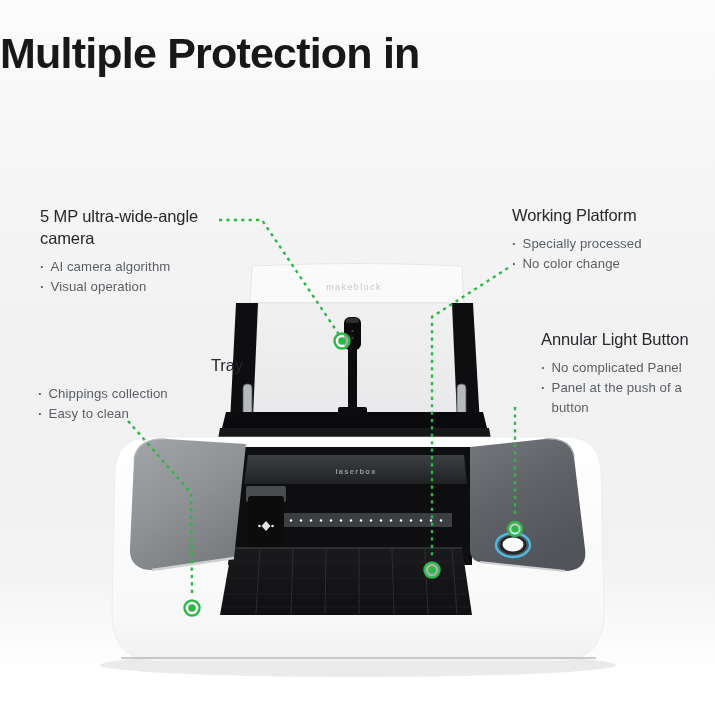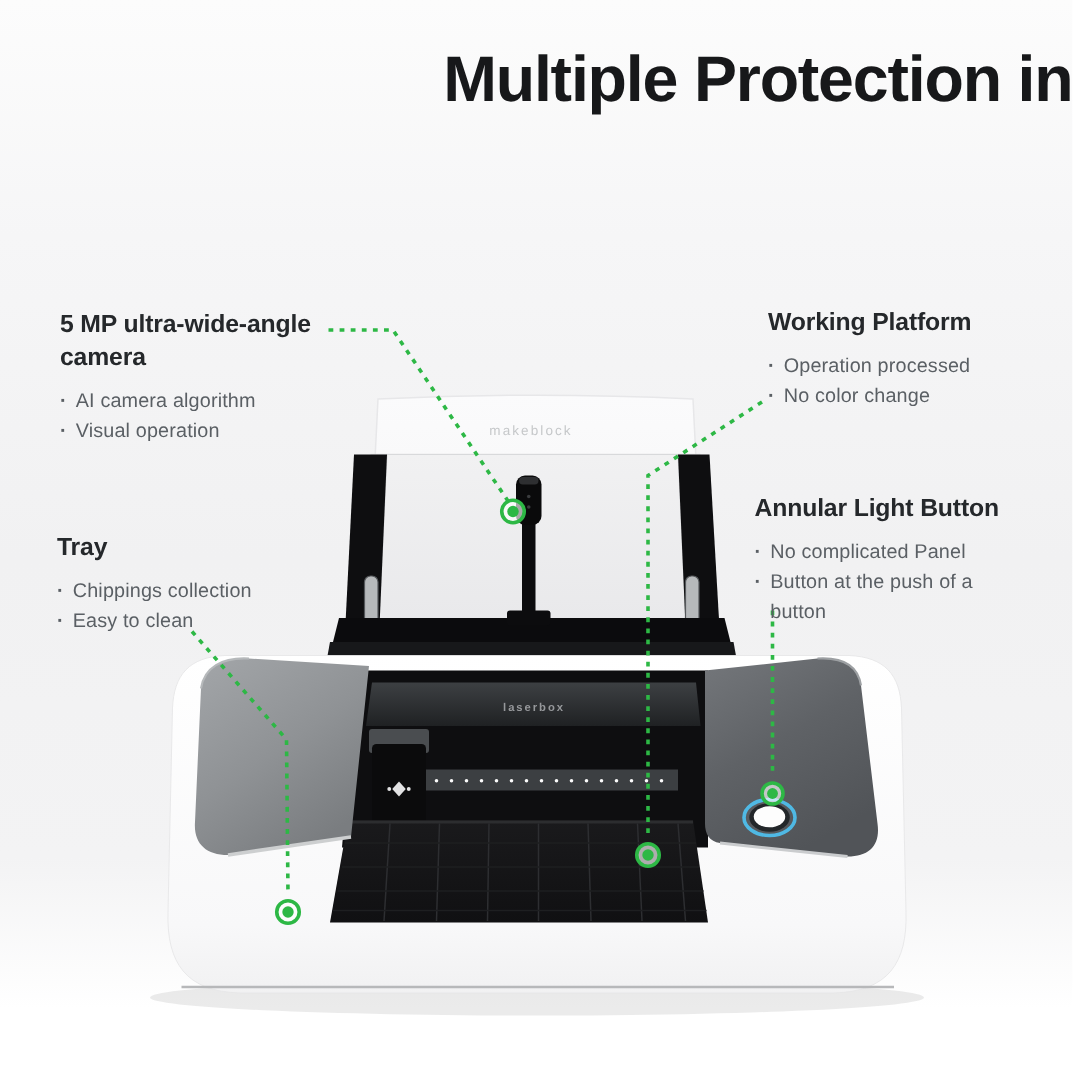--- a/index.html
+++ b/index.html
@@ -2,37 +2,37 @@
 <html><head>
 <meta charset="utf-8">
 <style>
   html,body{margin:0;padding:0;background:#ffffff;}
   .stage{
     position:relative;width:715px;height:715px;overflow:hidden;
     font-family:"Liberation Sans","DejaVu Sans",sans-serif;
     background:linear-gradient(180deg,#fcfcfc 0%,#f6f6f7 22%,#f1f1f2 52%,#f3f3f4 80%,#ffffff 94%);
   }
   .title{
-    position:absolute;top:24px;left:0;width:715px;text-align:right;
+    position:absolute;top:24px;left:0;width:715px;text-align:left;
     font-size:43px;font-weight:800;letter-spacing:-0.8px;line-height:1.36;color:#17181a;
   }
   svg.scene{position:absolute;inset:0;}
   .anno{position:absolute;}
   .anno h3{
-    margin:0 0 7px 0;font-size:16.5px;font-weight:700;color:#25282b;line-height:1.32;letter-spacing:-0.1px;
+    margin:0 0 7px 0;font-size:16.5px;font-weight:400;color:#25282b;line-height:1.32;letter-spacing:-0.1px;
   }
   .anno ul{margin:0;padding:0;list-style:none;}
   .anno li{
     display:flex;gap:6px;font-size:13.2px;color:#5a5f64;line-height:1.52;letter-spacing:0.1px;
   }
   .anno li .marker{font-weight:700;color:#5a5f64;}
   .anno-camera{left:40px;top:206px;width:205px;}
   .anno-working{left:512px;top:205px;width:195px;}
-  .anno-annular{left:503px;top:329px;width:172px;}
-  .anno-tray{left:38px;top:355px;width:205px;}
+  .anno-annular{left:541px;top:329px;width:172px;}
+  .anno-tray{left:38px;top:355px;width:205px;text-align:right;}
 </style>
 </head>
 <body>
 
 <div class="stage">
 
   <svg class="scene" width="715" height="715" viewBox="0 0 715 715">
     <defs>
       <linearGradient id="bodyGrad" x1="0" y1="0" x2="0" y2="1">
         <stop offset="0" stop-color="#ffffff"></stop>
@@ -215,39 +215,39 @@
         <span>Visual operation</span>
       </li>
     </ul>
   </div>
 
   <div class="anno anno-working">
     <h3>Working Platform</h3>
     <ul>
       <li>
         <span class="marker">·</span>
-        <span>Operation processed</span>
+        <span>Specially processed</span>
       </li>
       <li>
         <span class="marker">·</span>
         <span>No color change</span>
       </li>
     </ul>
   </div>
 
   <div class="anno anno-annular">
     <h3>Annular Light Button</h3>
     <ul>
       <li>
         <span class="marker">·</span>
         <span>No complicated Panel</span>
       </li>
       <li>
         <span class="marker">·</span>
-        <span>Button at the push of a button</span>
+        <span>Panel at the push of a button</span>
       </li>
     </ul>
   </div>
 
   <div class="anno anno-tray">
     <h3>Tray</h3>
     <ul>
       <li>
         <span class="marker">·</span>
         <span>Chippings collection</span>

